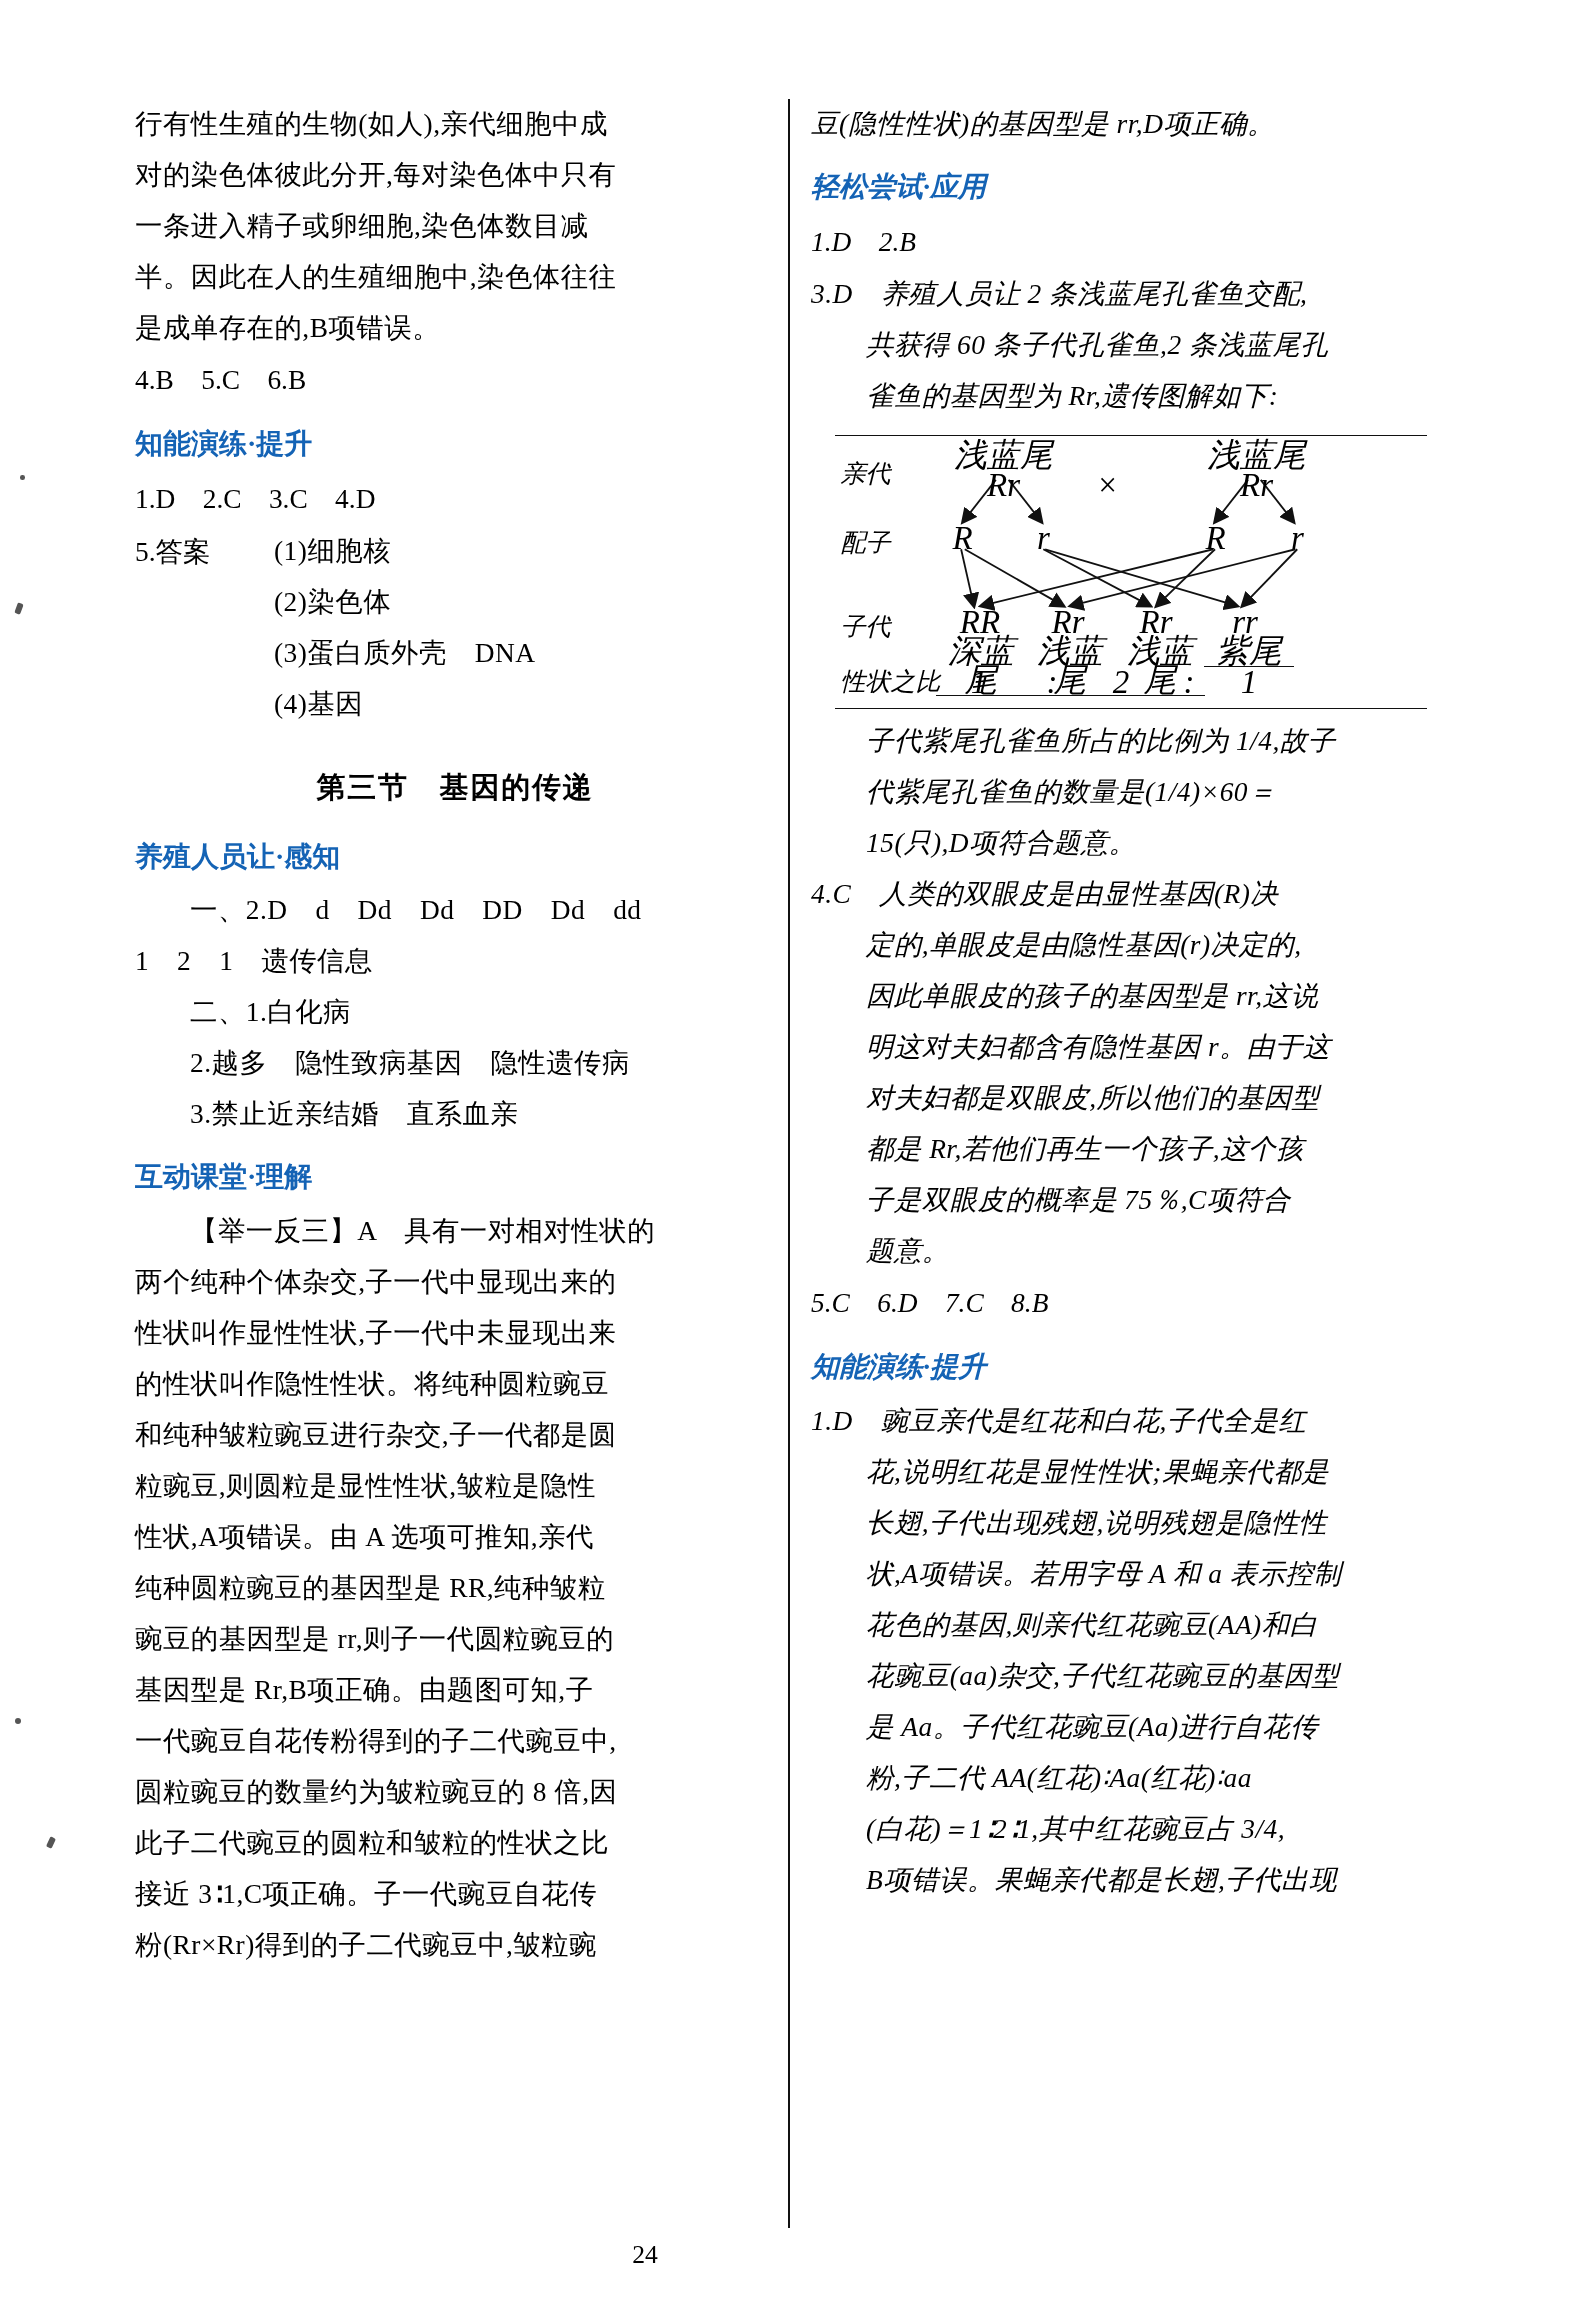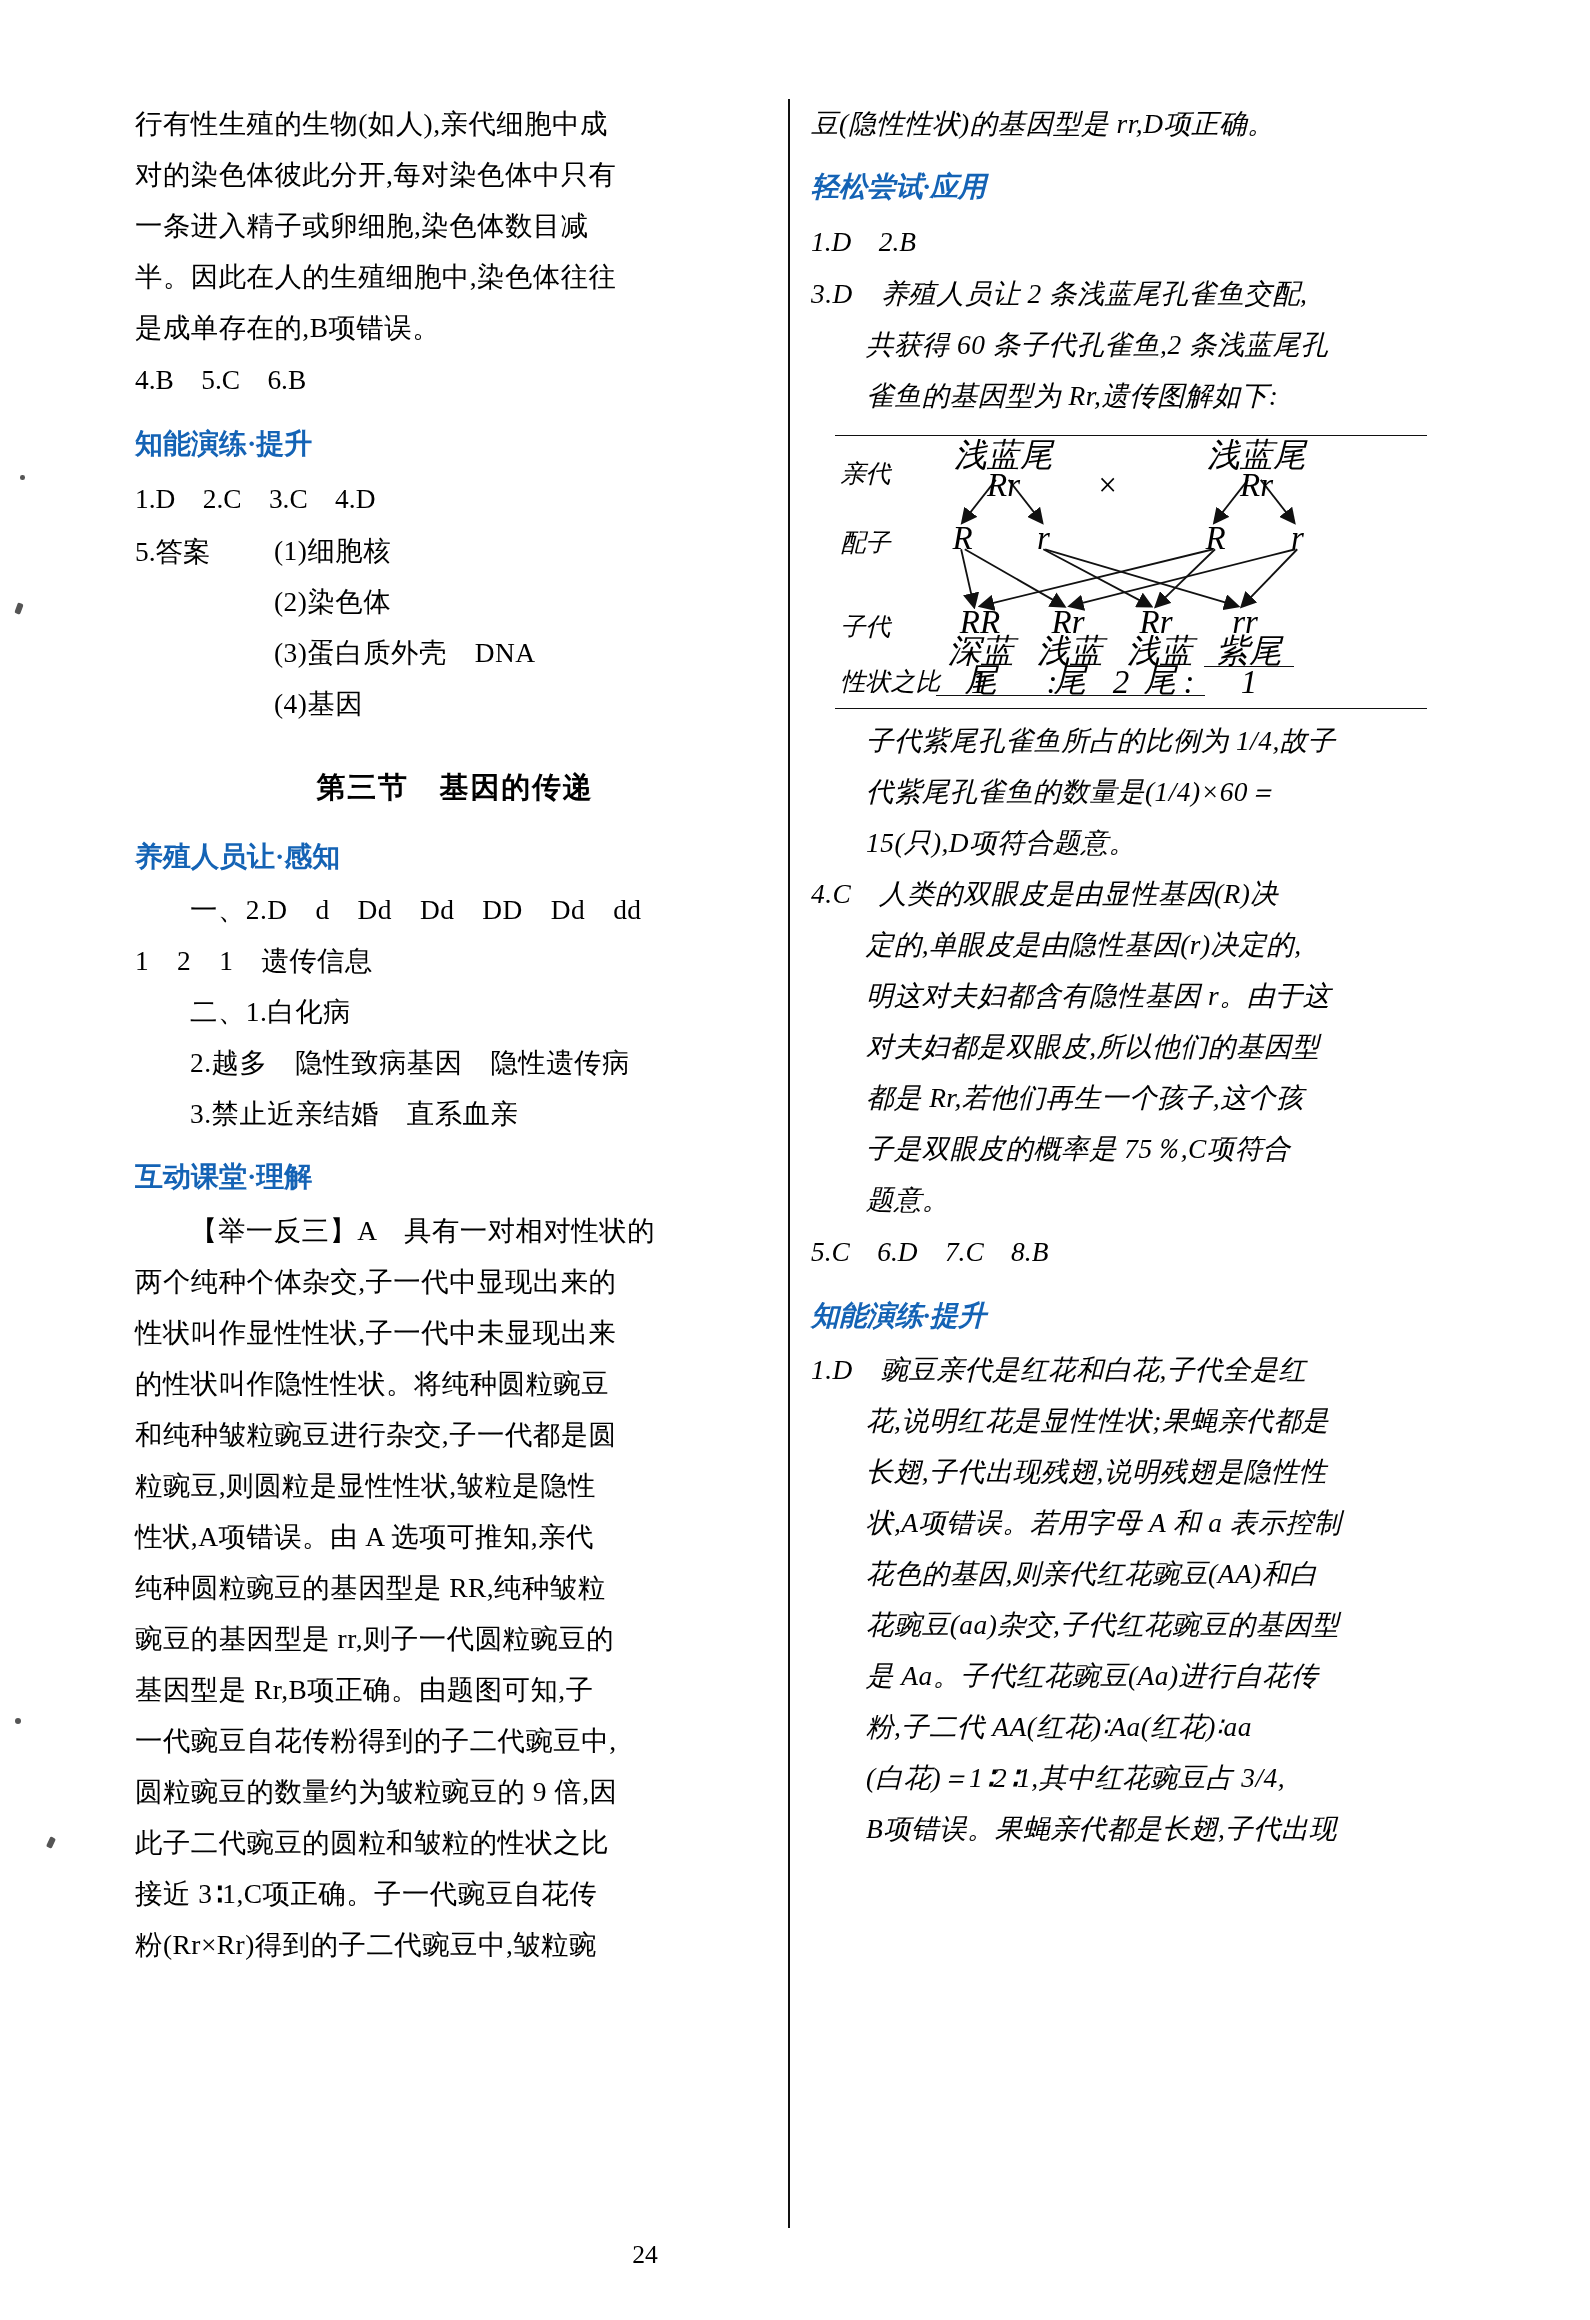--- a/index.html
+++ b/index.html
@@ -138,21 +138,21 @@
     <p class="line">两个纯种个体杂交,子一代中显现出来的</p>
     <p class="line">性状叫作显性性状,子一代中未显现出来</p>
     <p class="line">的性状叫作隐性性状。将纯种圆粒豌豆</p>
     <p class="line">和纯种皱粒豌豆进行杂交,子一代都是圆</p>
     <p class="line">粒豌豆,则圆粒是显性性状,皱粒是隐性</p>
     <p class="line">性状,A项错误。由 A 选项可推知,亲代</p>
     <p class="line">纯种圆粒豌豆的基因型是 RR,纯种皱粒</p>
     <p class="line">豌豆的基因型是 rr,则子一代圆粒豌豆的</p>
     <p class="line">基因型是 Rr,B项正确。由题图可知,子</p>
     <p class="line">一代豌豆自花传粉得到的子二代豌豆中,</p>
-    <p class="line">圆粒豌豆的数量约为皱粒豌豆的 9 倍,因</p>
+    <p class="line">圆粒豌豆的数量约为皱粒豌豆的 8 倍,因</p>
     <p class="line">此子二代豌豆的圆粒和皱粒的性状之比</p>
     <p class="line">接近 3∶1,C项正确。子一代豌豆自花传</p>
     <p class="line">粉(Rr×Rr)得到的子二代豌豆中,皱粒豌</p>
     <p class="line"></p>
 
   </div>
 
   <div class="col col-right">
 
     <p class="line">豆(隐性性状)的基因型是 rr,D项正确。</p>
@@ -221,20 +221,21 @@
       <span class="dg-txt" style="left:331px;top:232px;width:46px;">:</span>
       <span class="dg-txt" style="left:391px;top:232px;width:46px;">1</span>
     </div>
 
     <p class="line indent2">子代紫尾孔雀鱼所占的比例为 1/4,故子</p>
     <p class="line indent2">代紫尾孔雀鱼的数量是(1/4)×60＝</p>
     <p class="line indent2">15(只),D项符合题意。</p>
 
     <p class="line hang">4.C　人类的双眼皮是由显性基因(R)决</p>
     <p class="line indent2">定的,单眼皮是由隐性基因(r)决定的,</p>
+    <p class="line indent2">因此单眼皮的孩子的基因型是 rr,这说</p>
     <p class="line indent2">明这对夫妇都含有隐性基因 r。由于这</p>
     <p class="line indent2">对夫妇都是双眼皮,所以他们的基因型</p>
     <p class="line indent2">都是 Rr,若他们再生一个孩子,这个孩</p>
     <p class="line indent2">子是双眼皮的概率是 75％,C项符合</p>
     <p class="line indent2">题意。</p>
 
     <p class="ans-row">5.C　6.D　7.C　8.B</p>
 
     <p class="sec-head">知能演练·提升</p>
 

